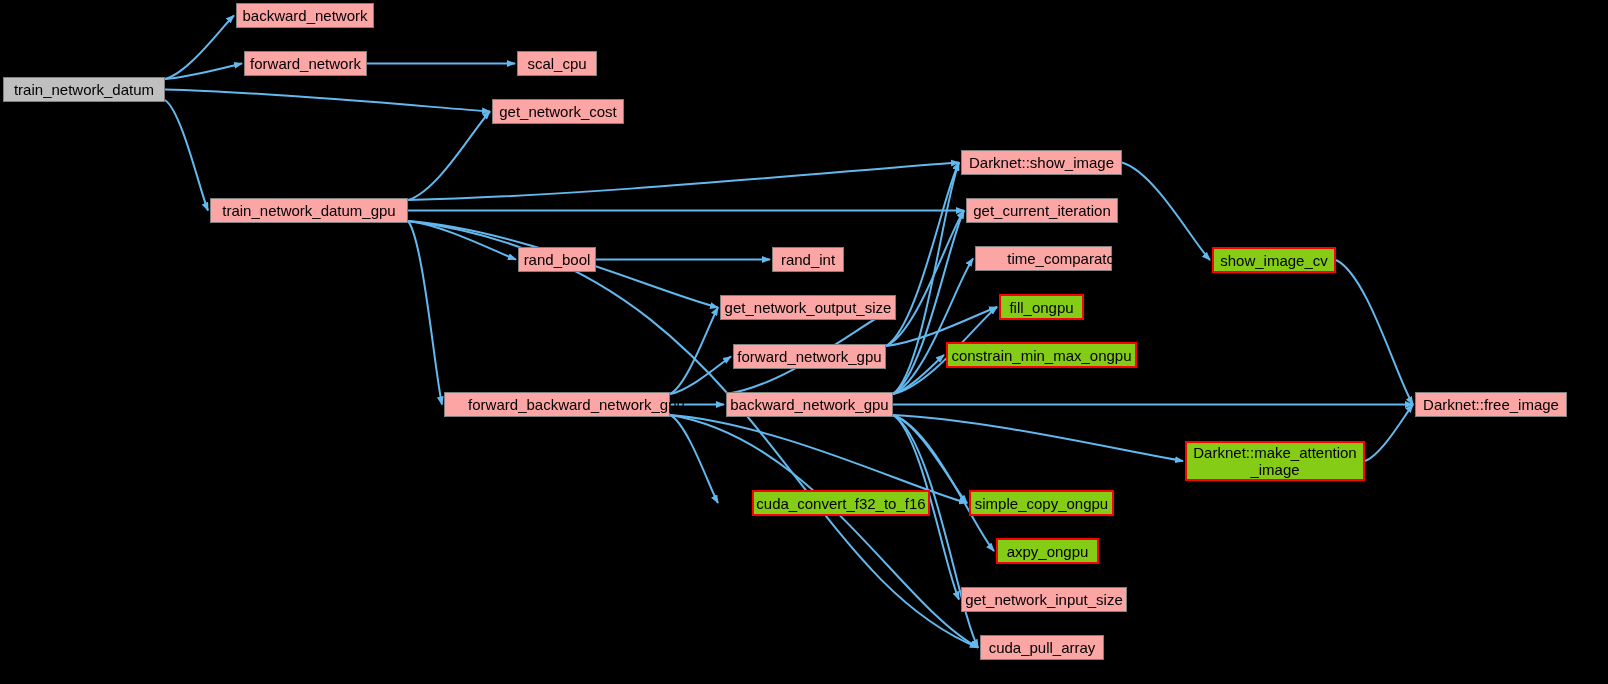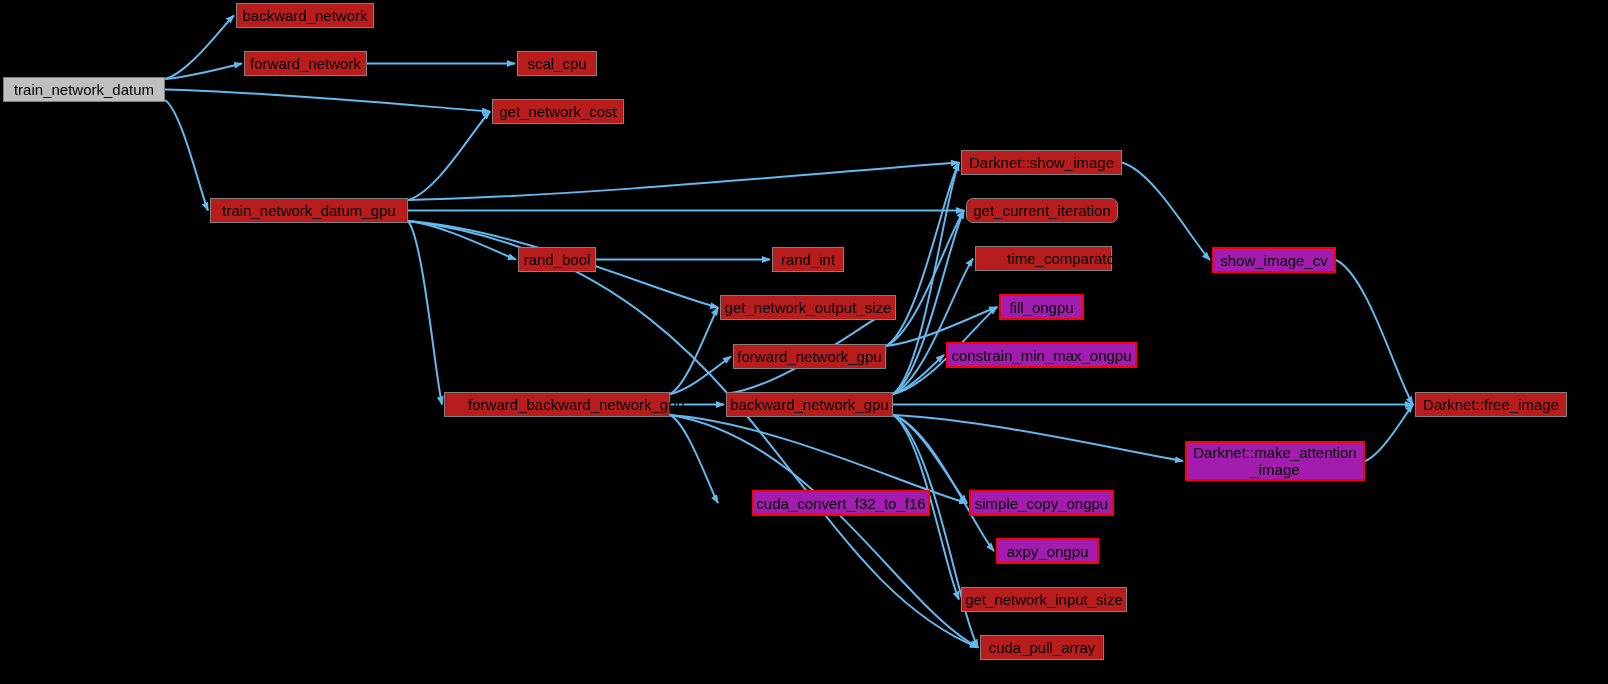--- a/index.html
+++ b/index.html
@@ -33,25 +33,25 @@
     line-height: 17px;
     color: #000000;
     white-space: pre;
     letter-spacing: 0px;
   }
   .node.gray {
     background: #bfbfbf;
     border: 1px solid #808080;
   }
   .node.white {
-    background: #b91c1c;
+    background: #fca5a5;
     border: 1px solid #808080;
   }
   .node.red {
-    background: #a21caf;
+    background: #84cc16;
     border: 2px solid #ff0000;
   }
 </style>
 </head>
 <body>
 
 <div id="canvas">
   <svg class="edges" viewBox="0 0 1608 684">
     <defs>
       <marker id="arrowhead" markerWidth="9" markerHeight="7" refX="8" refY="3.5" orient="auto" markerUnits="userSpaceOnUse">
@@ -99,21 +99,21 @@
       </g>
   </svg>
   <div id="node-layer">
       <div class="node gray" style="left: 3px; top: 77px; width: 162px; height: 25px;">train_network_datum</div>
       <div class="node white" style="left: 236px; top: 3px; width: 138px; height: 25px;">backward_network</div>
       <div class="node white" style="left: 244px; top: 51px; width: 123px; height: 25px;">forward_network</div>
       <div class="node white" style="left: 517px; top: 51px; width: 80px; height: 25px;">scal_cpu</div>
       <div class="node white" style="left: 492px; top: 99px; width: 132px; height: 25px;">get_network_cost</div>
       <div class="node white" style="left: 210px; top: 198px; width: 198px; height: 25px;">train_network_datum_gpu</div>
       <div class="node white" style="left: 961px; top: 150px; width: 161px; height: 25px; text-align: center;">Darknet::show_image</div>
-      <div class="node white" style="left: 966px; top: 198px; width: 152px; height: 25px; border-radius: 7px;">get_current_iteration</div>
+      <div class="node white" style="left: 966px; top: 198px; width: 152px; height: 25px;">get_current_iteration</div>
       <div class="node white" style="left: 975px; top: 246px; width: 137px; height: 25px; padding-left: 40px;">time_comparator</div>
       <div class="node red" style="left: 999px; top: 294px; width: 85px; height: 26px;">fill_ongpu</div>
       <div class="node red" style="left: 946px; top: 342px; width: 191px; height: 26px;">constrain_min_max_ongpu</div>
       <div class="node red" style="left: 1212px; top: 247px; width: 124px; height: 26px;">show_image_cv</div>
       <div class="node white" style="left: 1415px; top: 392px; width: 152px; height: 25px;">Darknet::free_image</div>
       <div class="node white" style="left: 518px; top: 247px; width: 78px; height: 25px;">rand_bool</div>
       <div class="node white" style="left: 772px; top: 247px; width: 72px; height: 25px;">rand_int</div>
       <div class="node white" style="left: 720px; top: 295px; width: 176px; height: 25px;">get_network_output_size</div>
       <div class="node white" style="left: 733px; top: 344px; width: 153px; height: 25px;">forward_network_gpu</div>
       <div class="node white" style="left: 444px; top: 392px; width: 226px; height: 25px; padding-left: 39px;">forward_backward_network_gpu</div>

